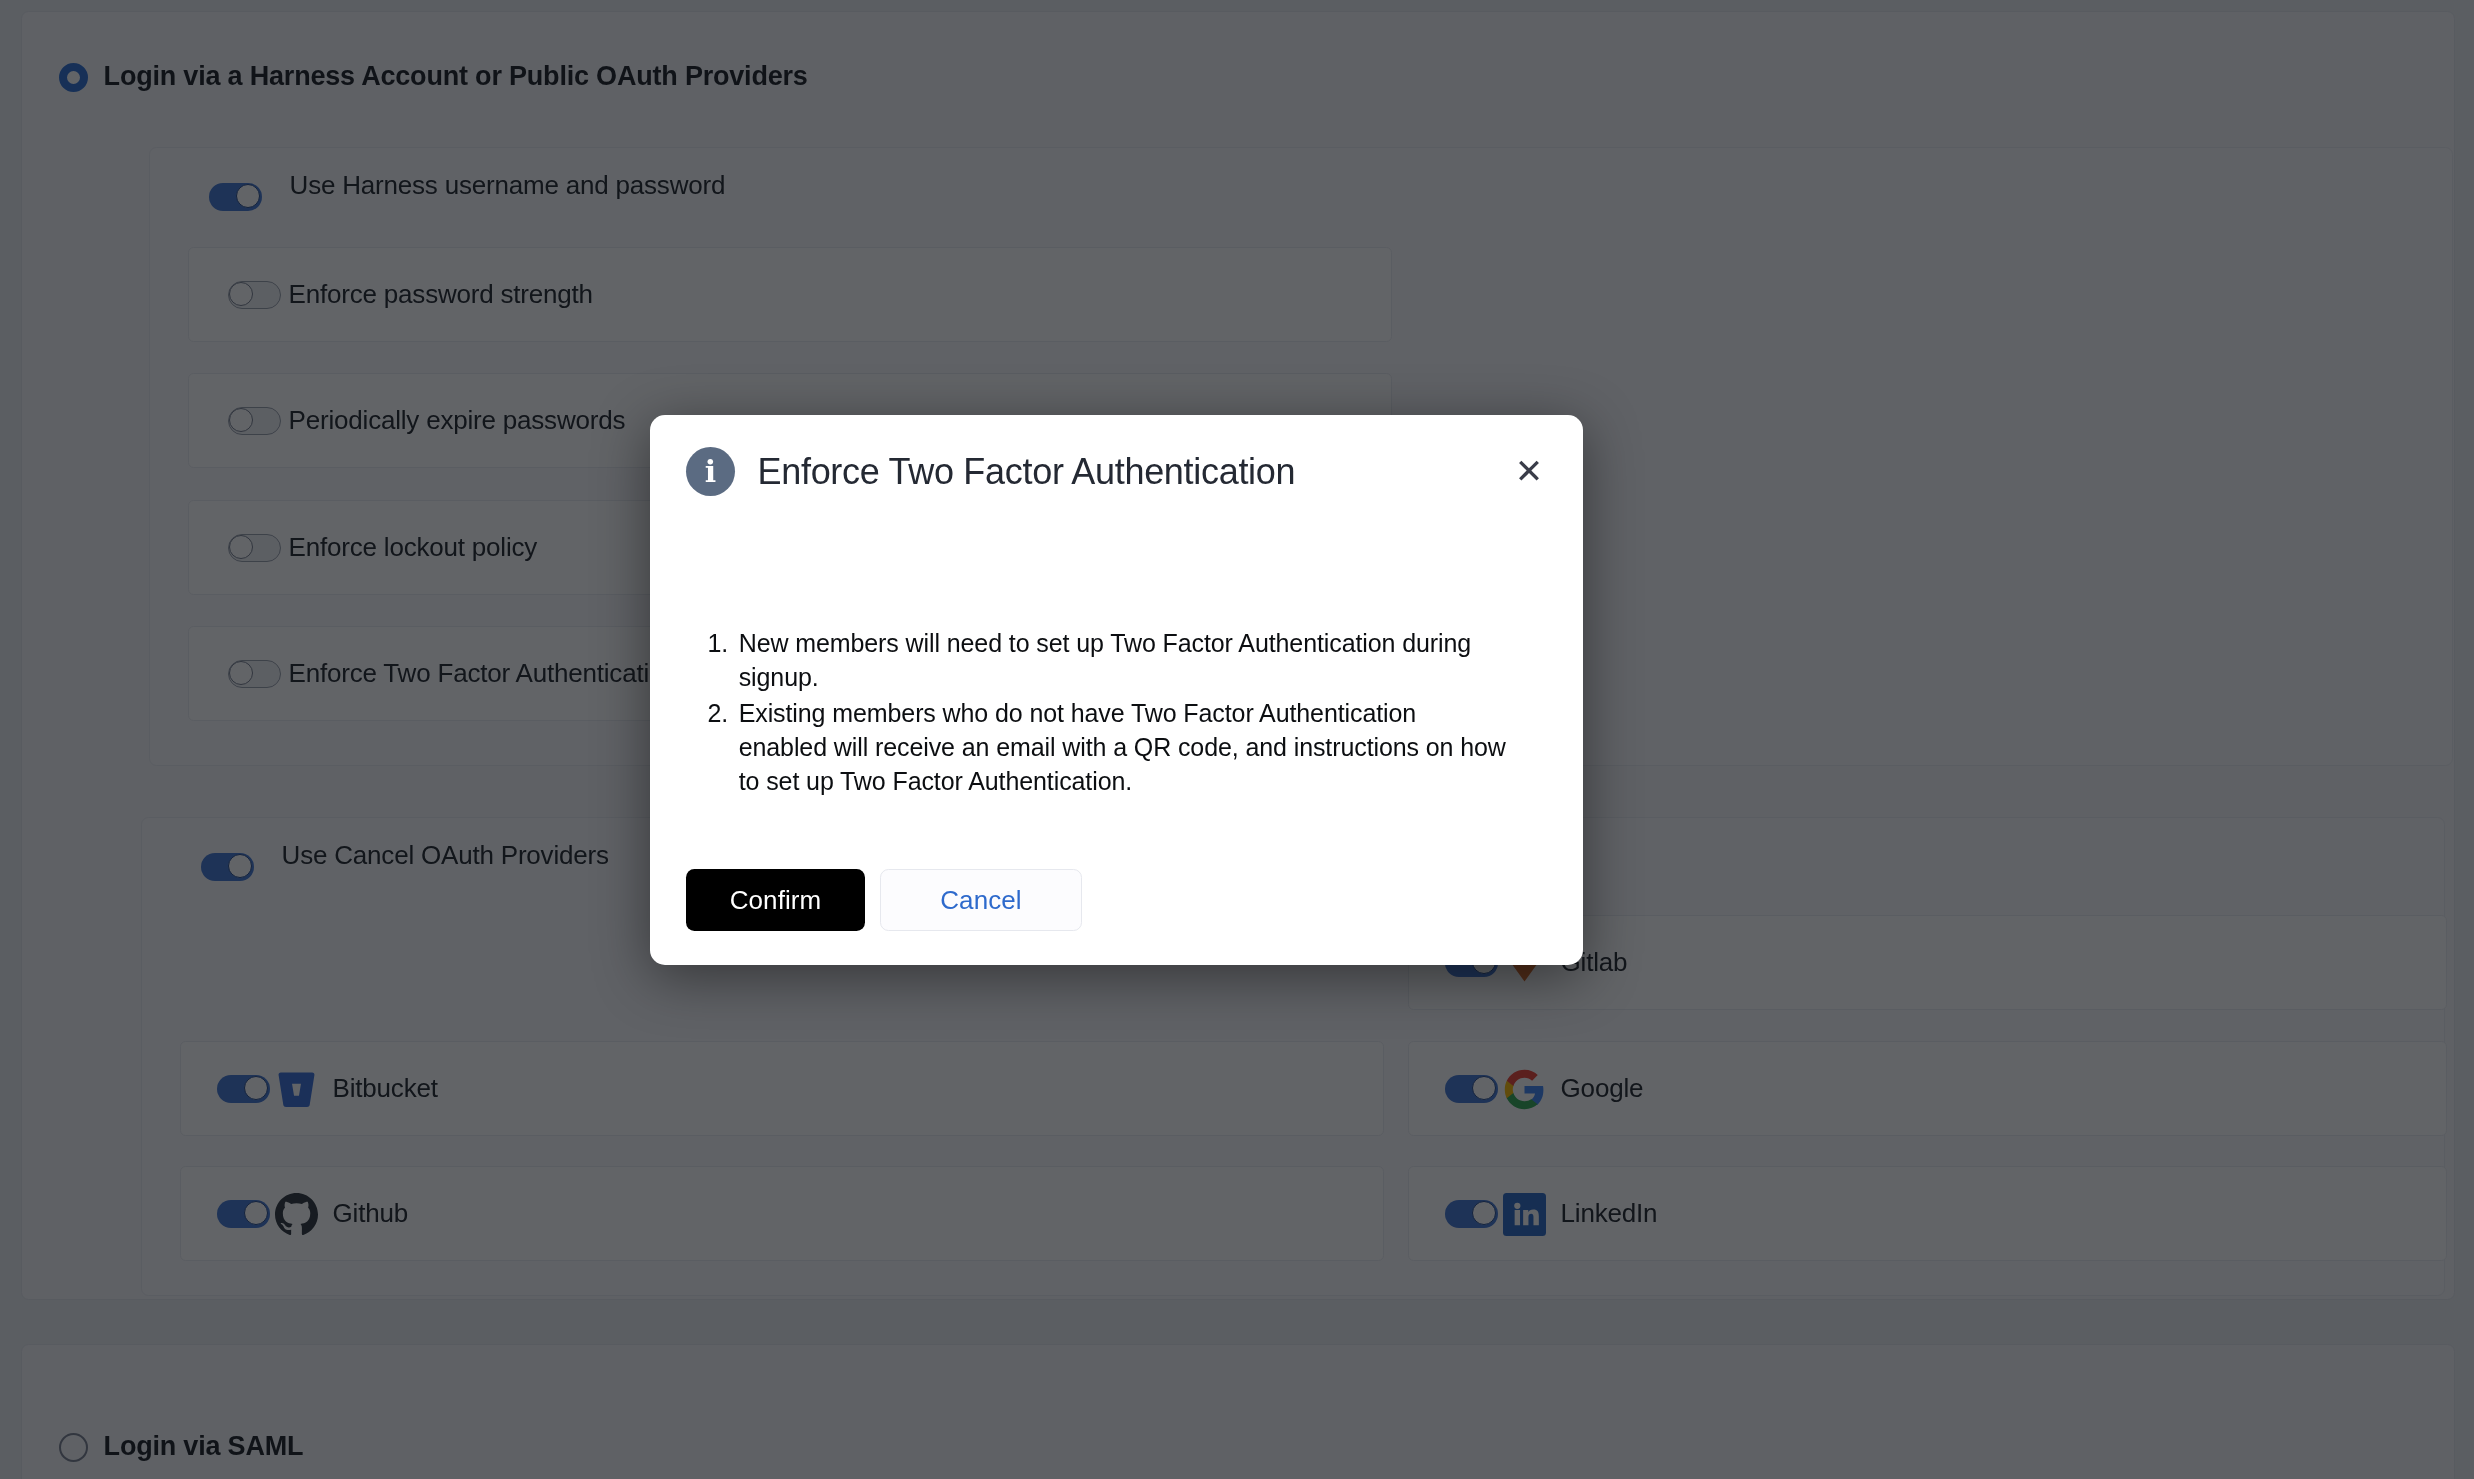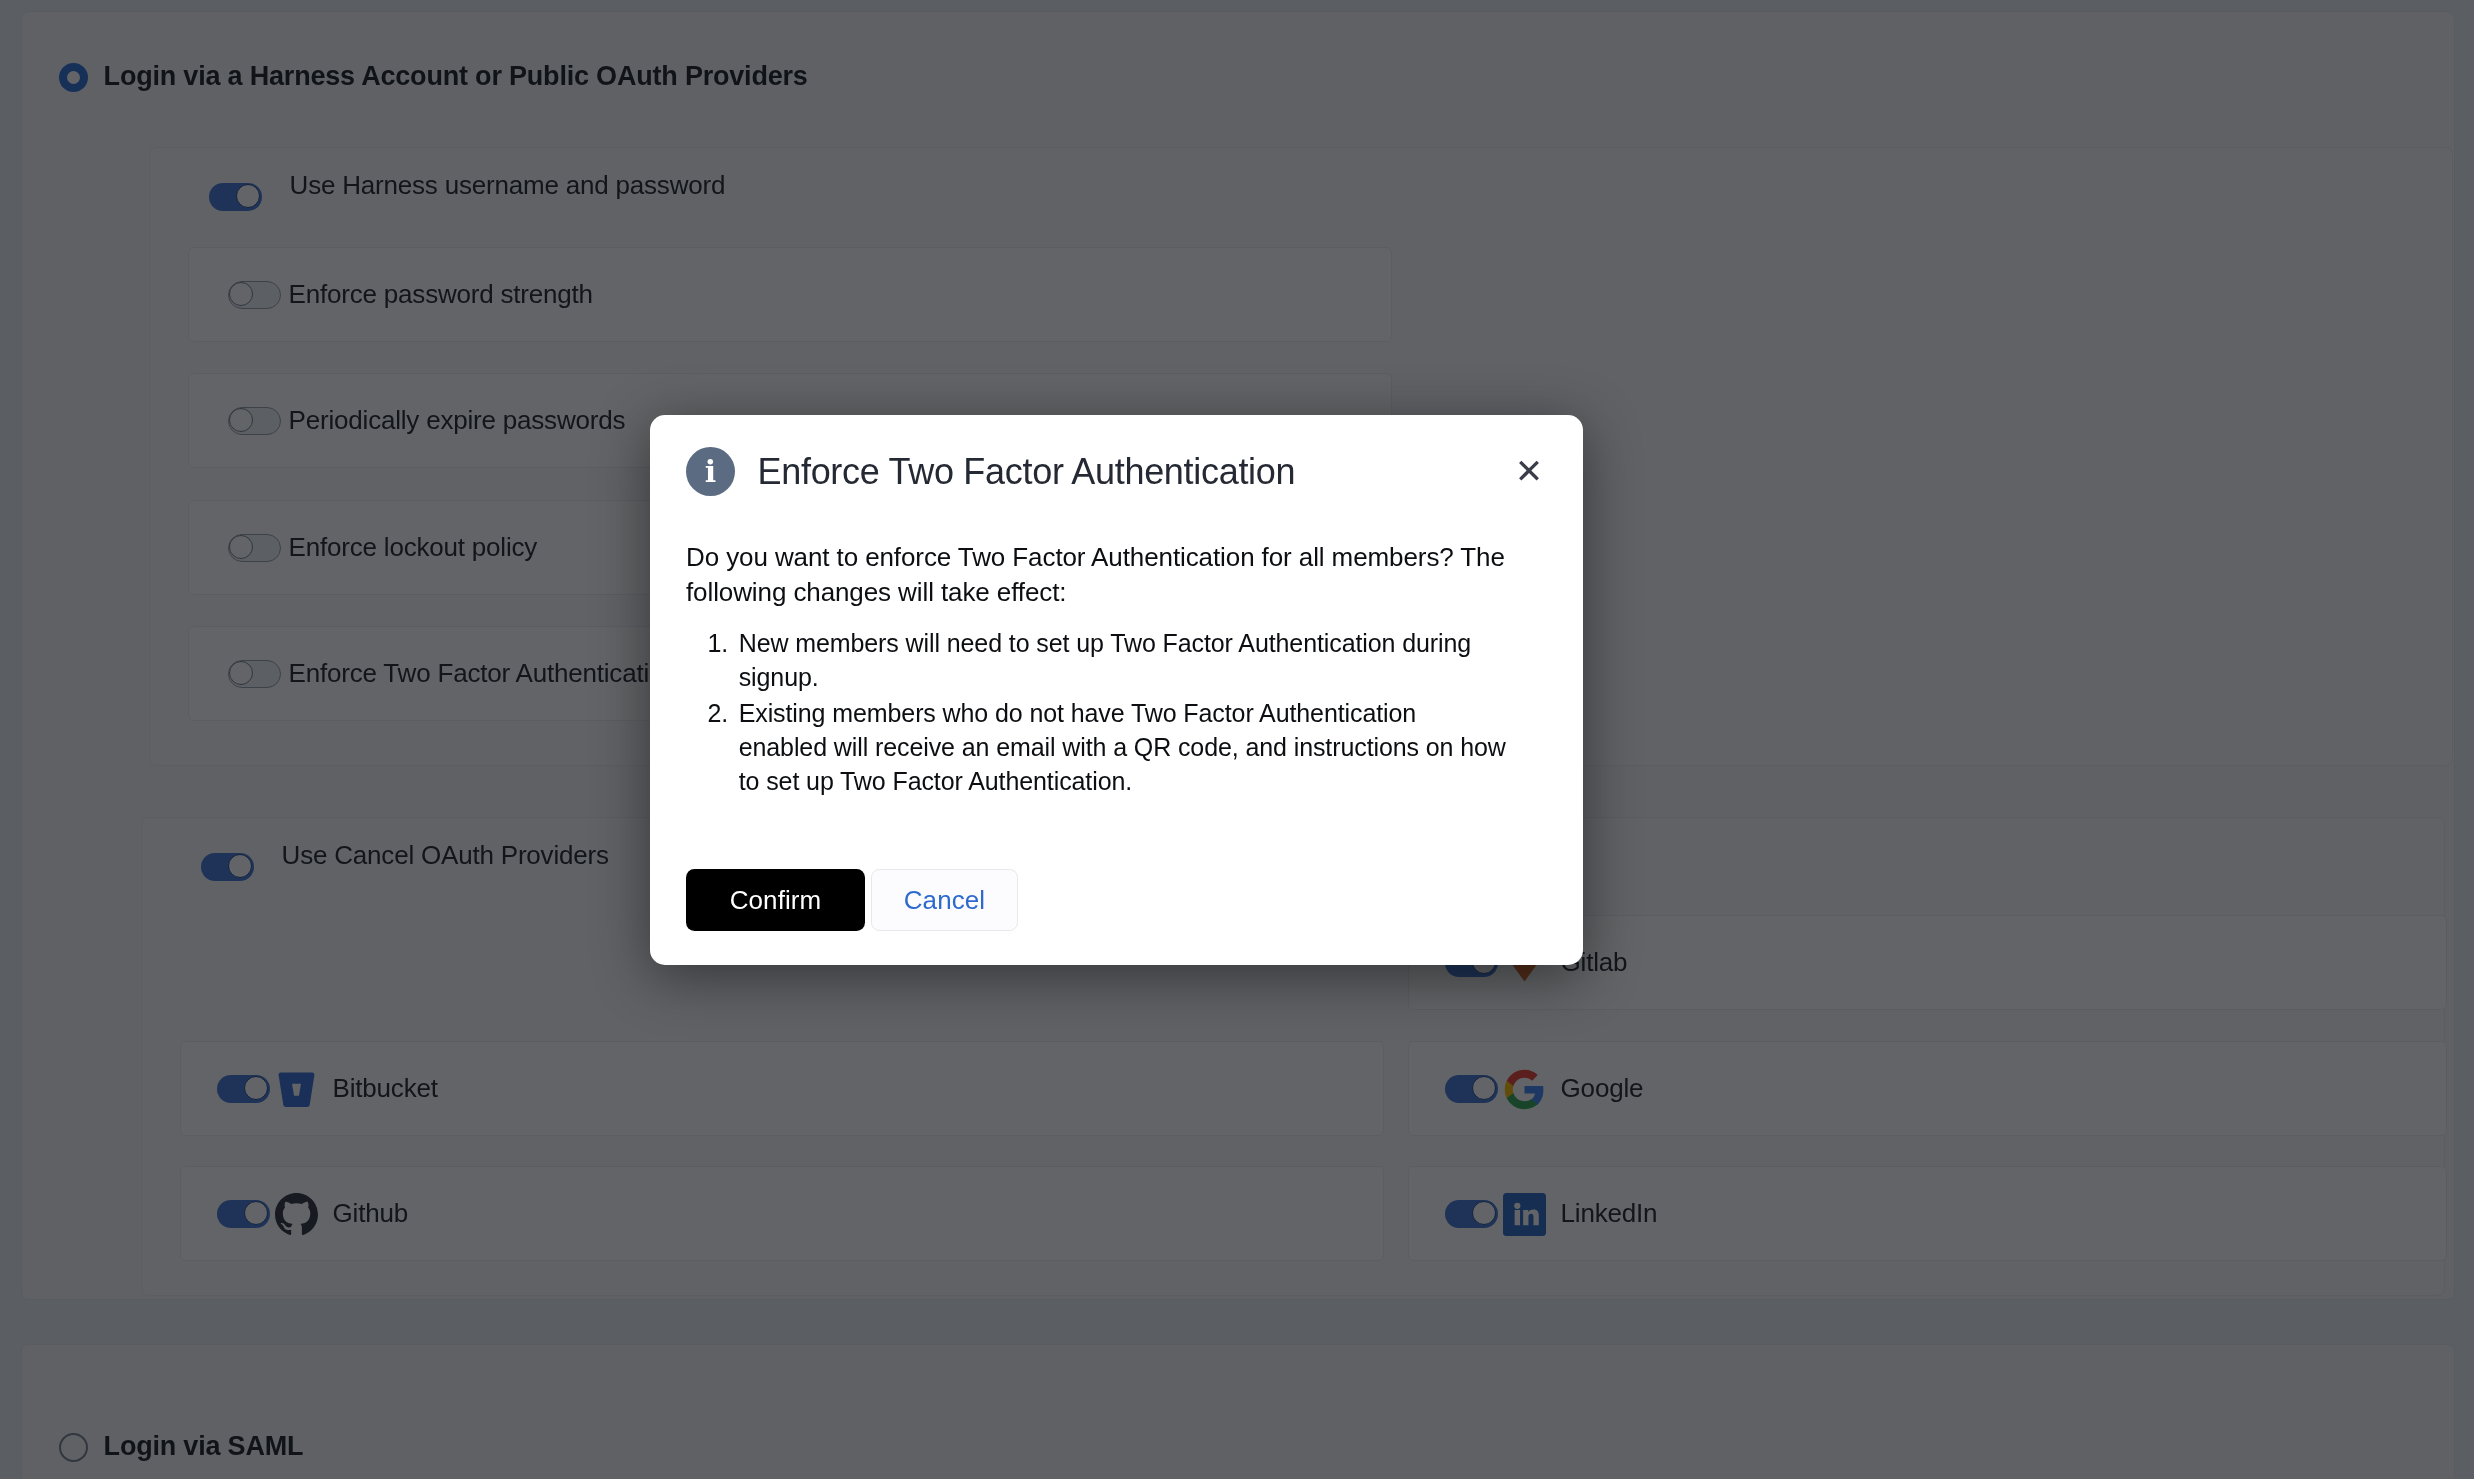--- a/index.html
+++ b/index.html
@@ -143,21 +143,21 @@
     height: 62px; border-radius: 8.4px; border: none;
     font-size: 26px; font-family: inherit; letter-spacing: 0.1px;
     cursor: pointer;
     display: inline-flex; align-items: center; justify-content: center;
   }
   .btn-confirm {
     width: 179px;
     background: #000000; color: #ffffff;
   }
   .btn-cancel {
-    width: 147px; margin-left: 6px;
+    width: 202px; margin-left: 15px;
     background: #fcfcfe; color: #2e6acc;
     border: 0.9px solid #e6e8ee;
   }
 </style>
 </head>
 <body>
 
 <div class="page">
 
   <div class="card card-a">
@@ -268,21 +268,20 @@
 </div>
 
 <div class="overlay"></div>
 
 <div class="modal" role="dialog">
   <div class="modal-header">
     <div class="info-icon">i</div>
     <div class="modal-title">Enforce Two Factor Authentication</div>
     <button class="close-btn">✕</button>
   </div>
-  <p class="modal-intro">Do you want to enforce Two Factor Authentication for all members? The following changes will take effect:</p>
   <ol class="modal-list">
     <li>New members will need to set up Two Factor Authentication during signup.</li>
     <li>Existing members who do not have Two Factor Authentication enabled will receive an email with a QR code, and instructions on how to set up Two Factor Authentication.</li>
   </ol>
   <div class="modal-footer">
     <button class="btn btn-confirm">Confirm</button>
     <button class="btn btn-cancel">Cancel</button>
   </div>
 </div>
 

